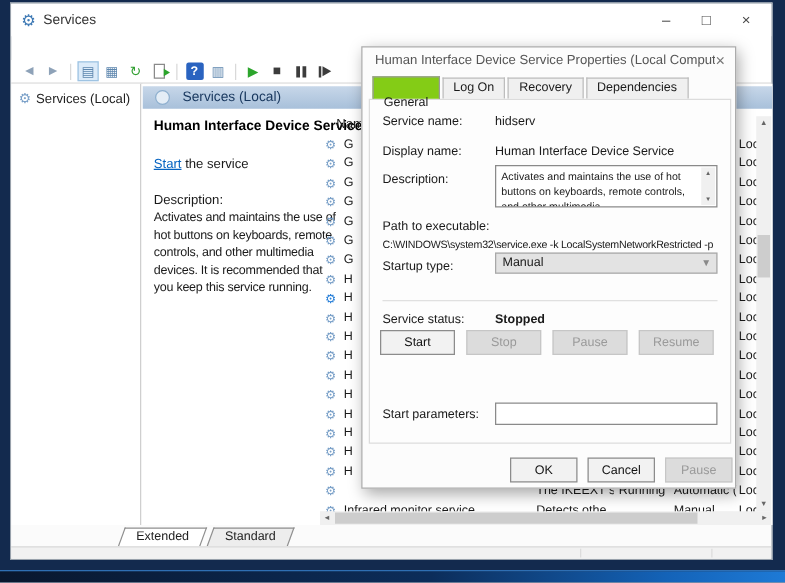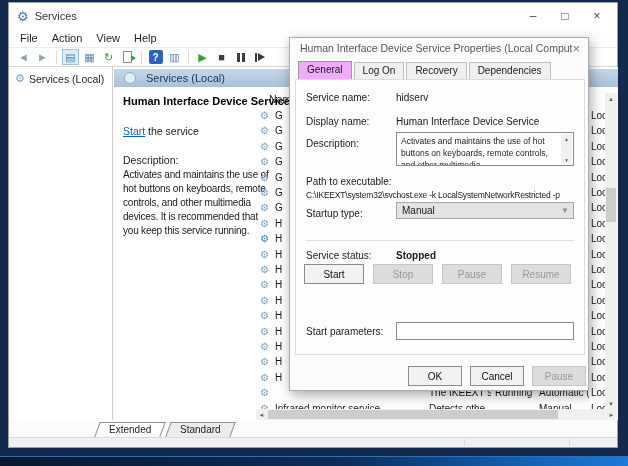--- a/index.html
+++ b/index.html
@@ -78,21 +78,21 @@
   .st-sep { position:absolute; top:1px; bottom:1px; width:1px; background:#dcdcdc; }
 
   
   .dlg { position:absolute; left:280px; top:34px; width:300px; height:354px; background:#fcfcfc;
          border:1px solid #ababab; box-shadow:2px 4px 12px rgba(0,0,0,0.35); z-index:50; font-size:10px; color:#1a1a1a; }
   .dlg-titlebar { position:absolute; left:0; top:0; right:0; height:20px; display:flex; align-items:center; padding:0 8px 0 10px; }
   .dlg-title { font-size:10.5px; color:#555; white-space:nowrap; overflow:hidden; }
   .dlg-close { margin-left:auto; font-size:13px; color:#777; }
   .dtabs { position:absolute; left:8px; top:24px; height:18px; display:flex; }
   .dtab { border:1px solid #bdbdbd; border-bottom:none; background:#f0f0f0; padding:2px 8px 0 8px; font-size:10px; margin-right:2px; height:17px; }
-  .dtab.active { background:#f0abfc; border-color:#9a9a9a; height:18px; margin-top:-1px; padding-top:2px; position:relative; z-index:2; }
+  .dtab.active { background:#84cc16; border-color:#9a9a9a; height:18px; margin-top:-1px; padding-top:15px; position:relative; z-index:2; }
   .dpage { position:absolute; left:5px; top:41px; width:290px; height:276px; background:#fdfdfd; border:1px solid #dcdcdc; }
 
   .dl { position:absolute; left:16px; white-space:nowrap; }
   .dv { position:absolute; left:106px; white-space:nowrap; }
   .dtext { position:absolute; left:106px; top:94px; width:178px; height:34px; border:1px solid #8a8a8a; background:#fff; font-size:8.5px; line-height:12px; padding:2px 14px 2px 4px; overflow:hidden; }
   .dtext-sb { position:absolute; right:1px; top:1px; bottom:1px; width:11px; background:#f0f0f0; }
   .dtext-sb b { position:absolute; left:0; width:11px; height:9px; font-size:5px; color:#666; display:flex; align-items:center; justify-content:center; font-weight:normal; }
   .dpath { position:absolute; left:16px; top:152px; font-size:8.5px; letter-spacing:-0.2px; white-space:nowrap; }
   .dcombo { position:absolute; left:106px; top:164px; width:178px; height:17px; background:#e3e3e3; border:1px solid #a8a8a8; display:flex; align-items:center; padding-left:5px; font-size:10px; }
   .dcombo i { margin-left:auto; margin-right:4px; font-style:normal; color:#8a8a8a; font-size:8px; }
@@ -119,26 +119,20 @@
   <div class="titlebar">
     <span class="title-icon">⚙</span>
     <span class="title-text">Services</span>
     <span class="win-controls" id="win-controls">
         <span class="win-btn">–</span>
         <span class="win-btn">□</span>
         <span class="win-btn">×</span>
       </span>
   </div>
 
-  <div class="menubar" id="menubar">
-      <span class="menu-item">File</span>
-      <span class="menu-item">Action</span>
-      <span class="menu-item">View</span>
-      <span class="menu-item">Help</span>
-    </div>
 
   <div class="toolbar" id="toolbar">
       <span class="tb" style="color: rgb(142, 162, 184);">◄</span>
       <span class="tb" style="color: rgb(142, 162, 184);">►</span>
       <span class="tb-sep"></span>
       <span class="tb pressed" style="color: rgb(93, 134, 174);">▤</span>
       <span class="tb" style="color: rgb(93, 134, 174);">▦</span>
       <span class="tb" style="color: rgb(47, 158, 47);">↻</span>
       <span class="tb">
         <span class="tb-page">
@@ -395,21 +389,21 @@
 
     <div class="dtext">
       <span>Activates and maintains the use of hot buttons on keyboards, remote controls, and other multimedia</span>
       <span class="dtext-sb">
         <b style="top:0;">▲</b>
         <b style="bottom:0;">▼</b>
       </span>
     </div>
 
     <span class="dl" style="top:138px;">Path to executable:</span>
-    <div class="dpath">C:\IKEEXT\system32\svchost.exe -k LocalSystemNetworkRestricted -p</div>
+    <div class="dpath">C:\WINDOWS\system32\service.exe -k LocalSystemNetworkRestricted -p</div>
 
     <span class="dl" style="top:170px;">Startup type:</span>
     <div class="dcombo">
       <span>Manual</span>
       <i>▼</i>
     </div>
 
     <div class="dsep"></div>
 
     <span class="dl" style="top:212px;">Service status:</span>

